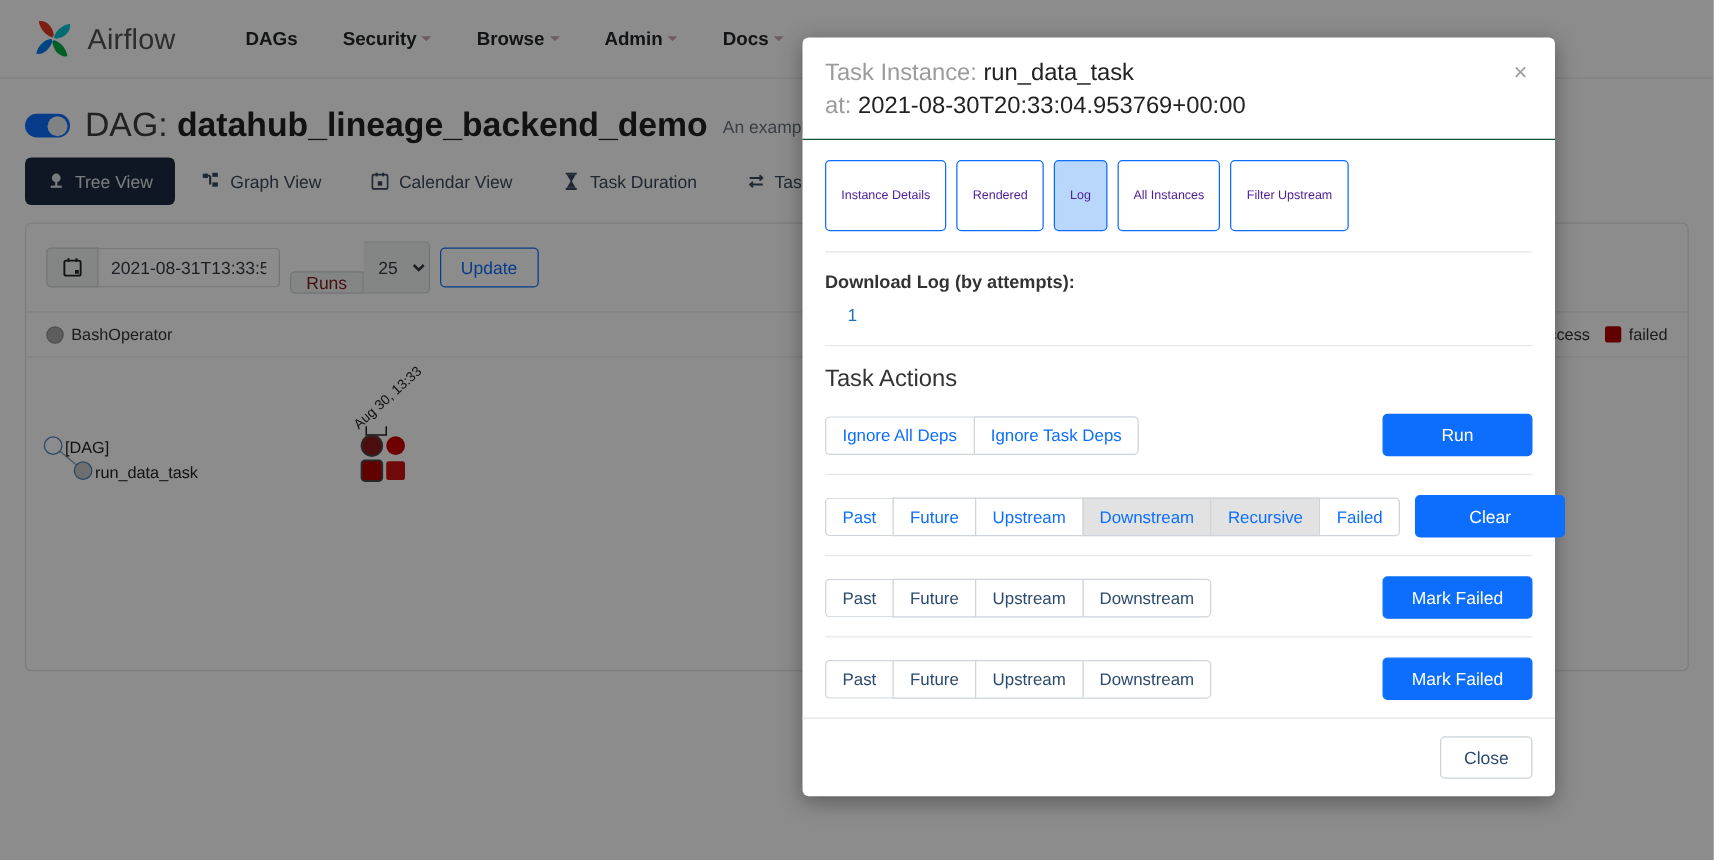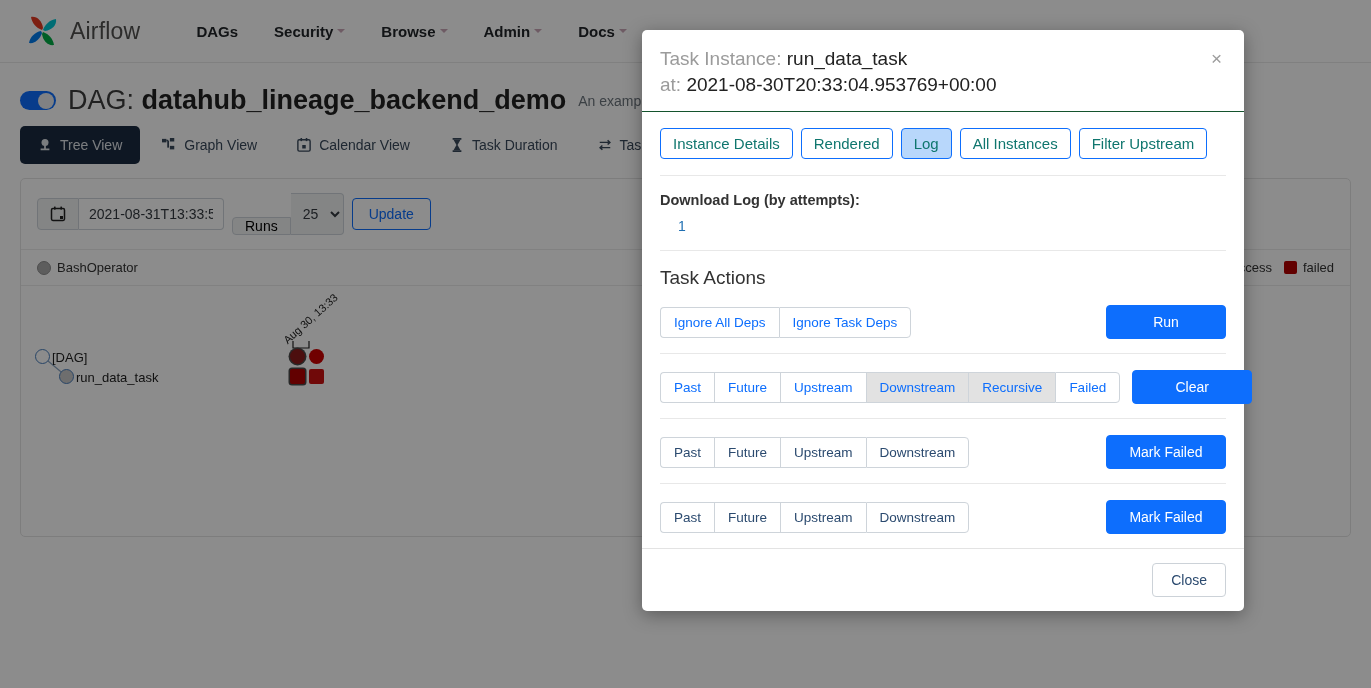--- a/index.html
+++ b/index.html
@@ -81,21 +81,21 @@
   }
   .ig-input {
     border: 1px solid #ced4da; border-left: none;
     padding: 7px 10px; font-size: 14px; color: #343a40;
     width: 145px; border-radius: 0 4px 4px 0; background: #fff;
     font-family: "Liberation Sans", sans-serif;
   }
   .ig-label {
     border: 1px solid #ced4da; background: #f1f2f3;
     display: flex; align-items: center; padding: 0 12px;
-    font-size: 14px; color: #000000; border-radius: 4px 0 0 4px; margin-top: 24px;
+    font-size: 14px; color: #7f1d1d; border-radius: 4px 0 0 4px; margin-top: 24px;
   }
   .ig-select {
     border: 1px solid #ced4da; border-left: none; background: #f1f2f3;
     padding: 7px 8px; font-size: 14px; color: #343a40;
     border-radius: 0 4px 4px 0; font-family: "Liberation Sans", sans-serif;
   }
   .btn-outline-primary {
     border: 1px solid #0d6efd; color: #0d6efd; background: #fff;
     padding: 7px 16px; font-size: 14px; border-radius: 4px; cursor: pointer;
     font-family: "Liberation Sans", sans-serif;
@@ -148,22 +148,22 @@
   .modal-close {
     position: absolute; right: 16px; top: 18px;
     font-size: 19px; color: #9d9d9d; cursor: pointer;
     background: none; border: none; line-height: 1;
     font-family: "Liberation Sans", sans-serif;
   }
   .modal-body { padding: 16px 18px 0 18px; }
 
   .nav-btn-row { display: flex; gap: 8px; flex-wrap: wrap; }
   .btn-link-out {
-    border: 1px solid #0d6efd; color: #0f766e; background: #fff;
-    padding: 6px 12px; font-size: 15px; border-radius: 4px; cursor: pointer;
+    border: 1px solid #0d6efd; color: #4c1d95; background: #fff;
+    padding: 22px 12px; font-size: 10px; border-radius: 4px; cursor: pointer;
     font-family: "Liberation Sans", sans-serif; white-space: nowrap;
   }
   .btn-link-out.active { background: #b8d7fb; }
 
   .hr { border: none; border-top: 1px solid #e8e8e8; margin: 16px 0; }
 
   .dl-title { font-size: 14.5px; font-weight: bold; color: #333; margin-bottom: 10px; }
   .dl-attempt { font-size: 14px; color: #1f6fb2; padding-left: 18px; cursor: pointer; }
 
   .section-title { font-size: 19px; color: #333; margin: 0 0 14px 0; font-weight: normal; }

